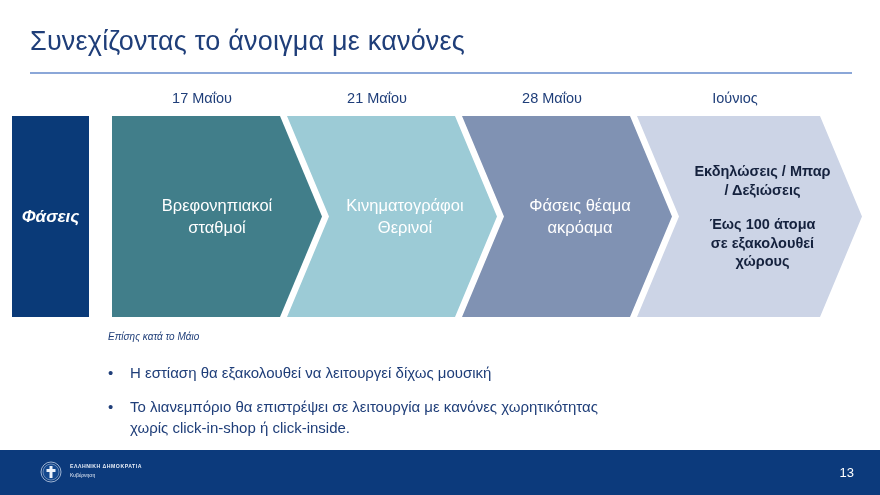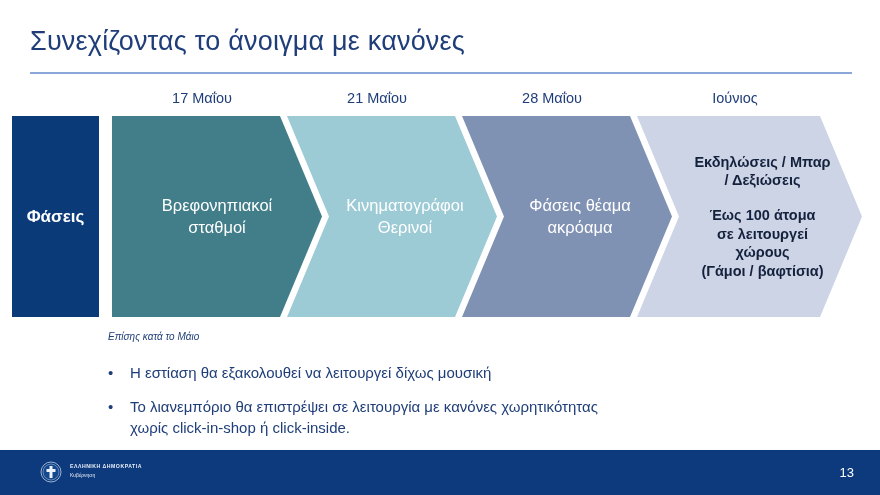--- a/index.html
+++ b/index.html
@@ -46,26 +46,27 @@
     color: #1f3e79;
     text-align: center;
     white-space: nowrap;
   }
 
   
   .phase-box {
     position: absolute;
     left: 12px;
     top: 116px;
-    width: 87px;
+    width: 77px;
     height: 201px;
     background: #0a3a78;
     display: flex;
     align-items: center;
     justify-content: center;
+    font-style: italic;
   }
   .phase-box-label {
     color: #ffffff;
     font-size: 17px;
     font-weight: bold;
     text-align: center;
   }
 
   
   .chevron {
@@ -216,23 +217,22 @@
         </div>
       </div>
       <div class="chevron shape-mid" style="left: 637px; width: 225px; background: rgb(204, 212, 230);">
         <div class="chev-text dark" style="padding-left: 26px;">
           <div class="chev-para">
             <div>Εκδηλώσεις / Μπαρ</div>
             <div>/ Δεξιώσεις</div>
           </div>
           <div class="chev-para">
             <div>Έως 100 άτομα</div>
-            <div>σε λειτουργεί</div>
+            <div>σε εξακολουθεί</div>
             <div>χώρους</div>
-            <div>(Γάμοι / βαφτίσια)</div>
           </div>
         </div>
       </div>
     </div>
 
   <div class="subhead">Επίσης κατά το Μάιο</div>
   <div id="bullet-layer">
       <div class="bullet-row" style="left: 108px; top: 362px; width: 660px;">
         <div class="bullet-dot">•</div>
         <div class="bullet-text">

